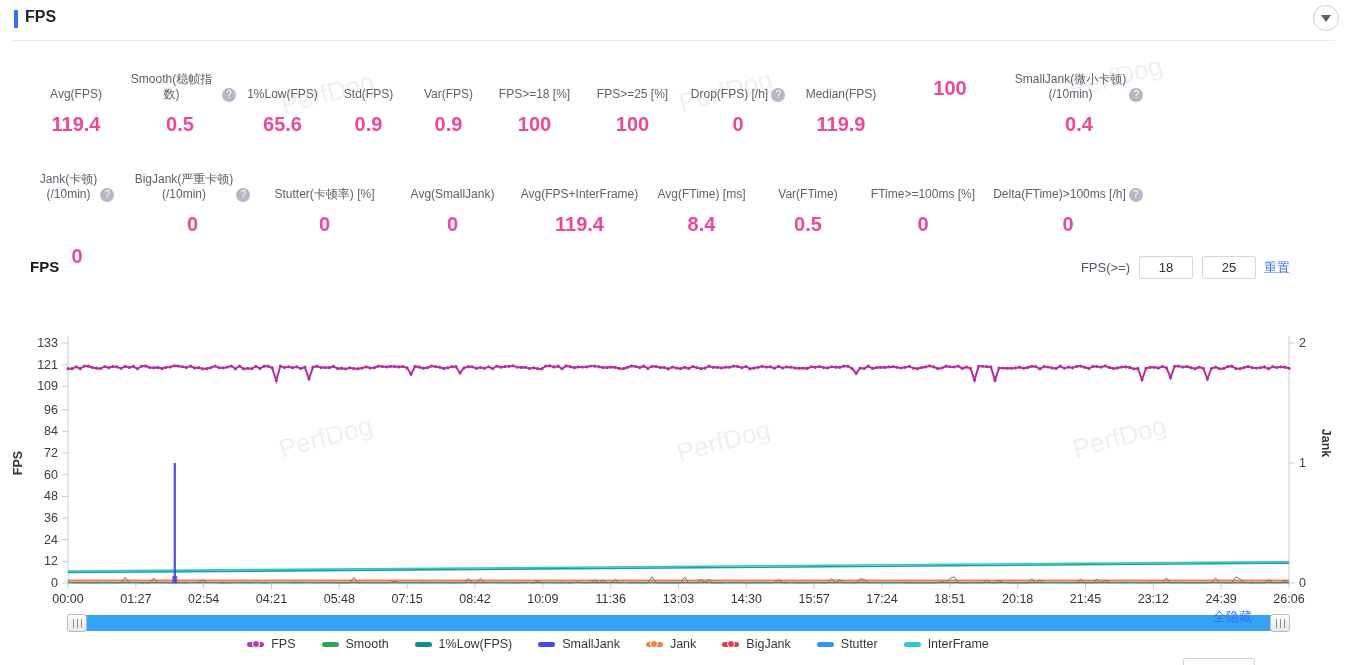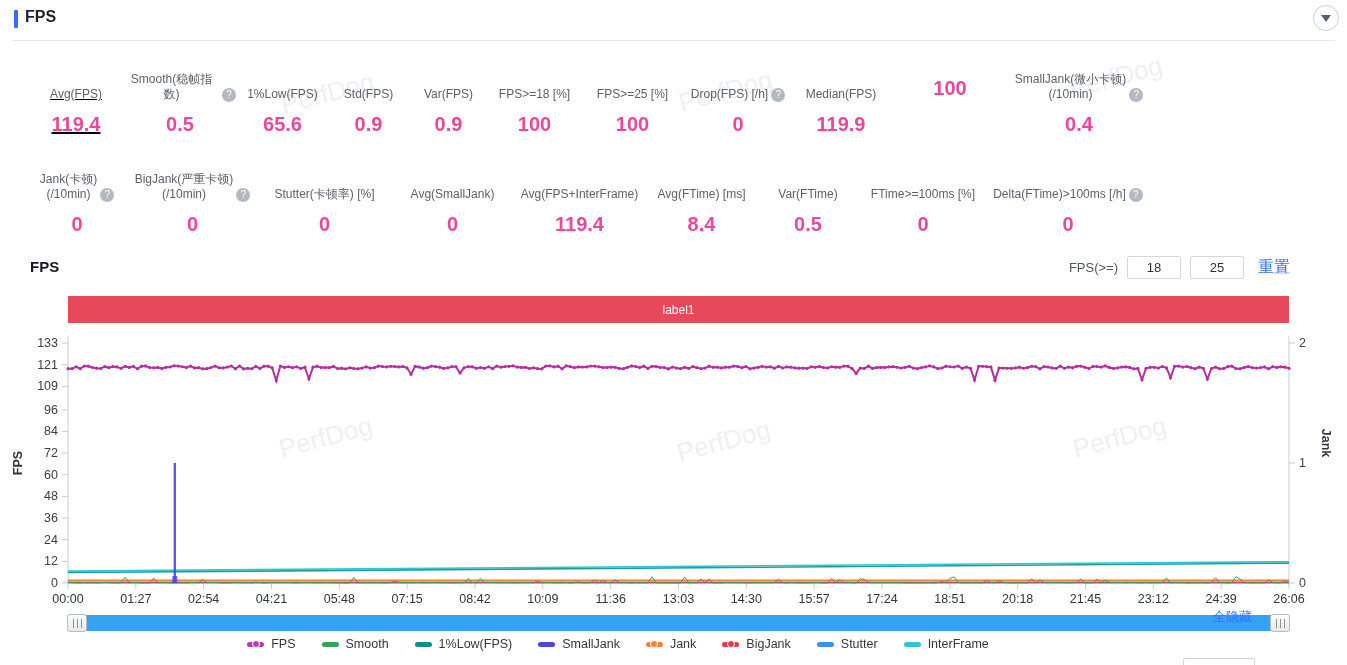--- a/index.html
+++ b/index.html
@@ -22,21 +22,21 @@
   .stat-label{height:36px;display:flex;align-items:flex-end;justify-content:center;gap:3px;font-size:12px;color:#5c626b;text-align:center;}
   .stat-label span.lbl{white-space:pre-line;line-height:15px;}
   .help{display:inline-block;width:14px;height:14px;border-radius:50%;background:#b3b8c2;color:#fff;font-size:10px;line-height:14px;text-align:center;margin-bottom:0px;flex:0 0 auto;cursor:pointer;}
   .stat-value{margin-top:11px;font-size:20px;font-weight:600;color:#ec4899;}
 
   
   .section-bar{position:absolute;top:252px;left:0;right:0;height:32px;}
   .section-title{position:absolute;left:30px;top:6px;font-size:15px;font-weight:700;color:#16191f;}
   .controls{position:absolute;right:57px;top:4px;display:flex;align-items:center;font-size:13px;color:#4e5661;}
   .controls input{width:48px;height:19px;border:1px solid #d4d7dc;border-radius:2px;text-align:center;font-size:13px;color:#2b3038;margin-left:9px;font-family:inherit;}
-  .reset-link{margin-left:14px;color:#3671f5;text-decoration:none;font-size:16px;cursor:pointer;}
+  .reset-link{margin-left:8px;color:#3671f5;text-decoration:none;font-size:13px;cursor:pointer;}
 
   
   .banner{position:absolute;top:296px;left:68px;width:1221px;height:27px;background:#e8495a;display:flex;align-items:center;justify-content:center;}
   .banner span{color:#fff;font-size:12px;}
 
   
   #chart-svg{position:absolute;top:330px;left:0;}
 
   
   .wm{position:absolute;color:rgba(110,120,135,0.12);font-size:26px;transform:rotate(-15deg);pointer-events:none;white-space:nowrap;}
@@ -65,21 +65,21 @@
   <div class="card-header">
     <span class="accent"></span>
     <span class="title">FPS</span>
     <button class="collapse-btn">
         <span class="tri"></span>
       </button>
   </div>
   <div class="divider"></div>
 
   <div class="stats stats-row1" id="stats1">
-      <div class="stat-cell" style="width: 96px; text-decoration: underline;">
+      <div class="stat-cell" style="width: 96px;">
         <div class="stat-label">
           <span class="lbl">Avg(FPS)</span>
         </div>
         <div class="stat-value">119.4</div>
       </div>
       <div class="stat-cell" style="width: 112px;">
         <div class="stat-label">
           <span class="lbl">Smooth(稳帧指数)</span>
           <span class="help">?</span>
         </div>
@@ -134,21 +134,21 @@
       <div class="stat-cell" style="width: 140px;">
         <div class="stat-label">
           <span class="lbl">SmallJank(微小卡顿)
 (/10min)</span>
           <span class="help">?</span>
         </div>
         <div class="stat-value">0.4</div>
       </div>
     </div>
   <div class="stats stats-row2" id="stats2">
-      <div class="stat-cell" style="width: 98px;">
+      <div class="stat-cell" style="width: 98px; gap: 32px;">
         <div class="stat-label">
           <span class="lbl">Jank(卡顿)
 (/10min)</span>
           <span class="help">?</span>
         </div>
         <div class="stat-value">0</div>
       </div>
       <div class="stat-cell" style="width: 133px;">
         <div class="stat-label">
           <span class="lbl">BigJank(严重卡顿)
@@ -205,23 +205,20 @@
   <div class="section-bar">
     <span class="section-title">FPS</span>
     <div class="controls">
       <span>FPS(&gt;=)</span>
       <input type="text" value="18" style="">
       <input type="text" value="25" style="">
       <a class="reset-link">重置</a>
     </div>
   </div>
 
-  <div class="banner">
-    <span>label1</span>
-  </div>
 
   <svg id="chart-svg" width="1347" height="285">
       <line x1="68" y1="6" x2="68" y2="253" stroke="#c6ccd4" stroke-width="1"></line>
       <line x1="1289" y1="6" x2="1289" y2="253" stroke="#c6ccd4" stroke-width="1"></line>
       <line x1="68" y1="253" x2="1289" y2="253" stroke="#c6ccd4" stroke-width="1"></line>
       <line x1="62" y1="253" x2="68" y2="253" stroke="#c6ccd4" stroke-width="1"></line>
       <text x="58" y="257" text-anchor="end" font-size="12.5" fill="#3a4048">0</text>
       <line x1="62" y1="231.34586466165413" x2="68" y2="231.34586466165413" stroke="#c6ccd4" stroke-width="1"></line>
       <text x="58" y="235.34586466165413" text-anchor="end" font-size="12.5" fill="#3a4048">12</text>
       <line x1="62" y1="209.69172932330827" x2="68" y2="209.69172932330827" stroke="#c6ccd4" stroke-width="1"></line>

